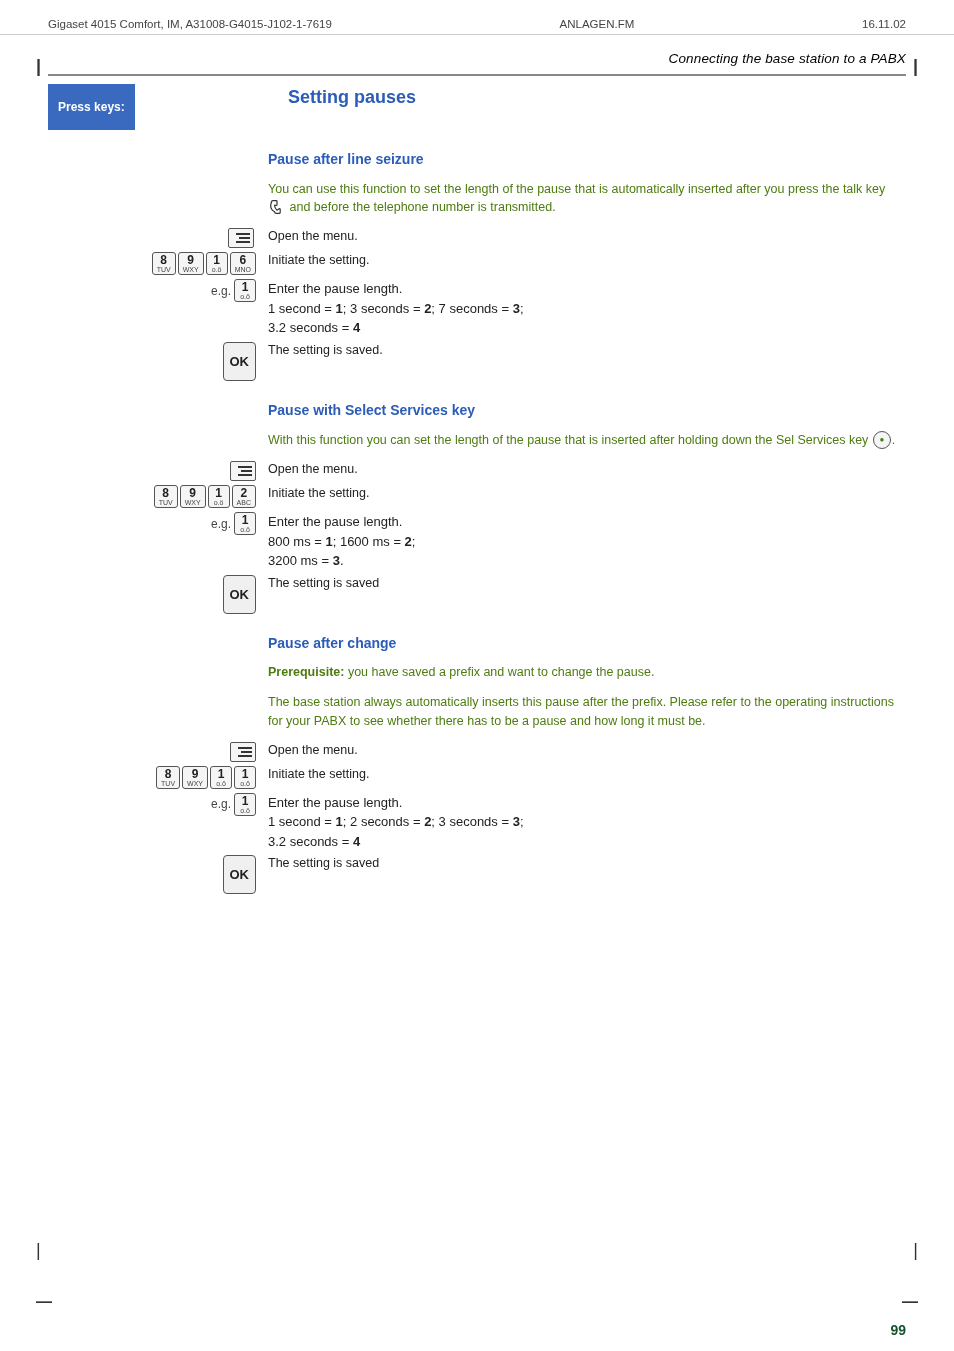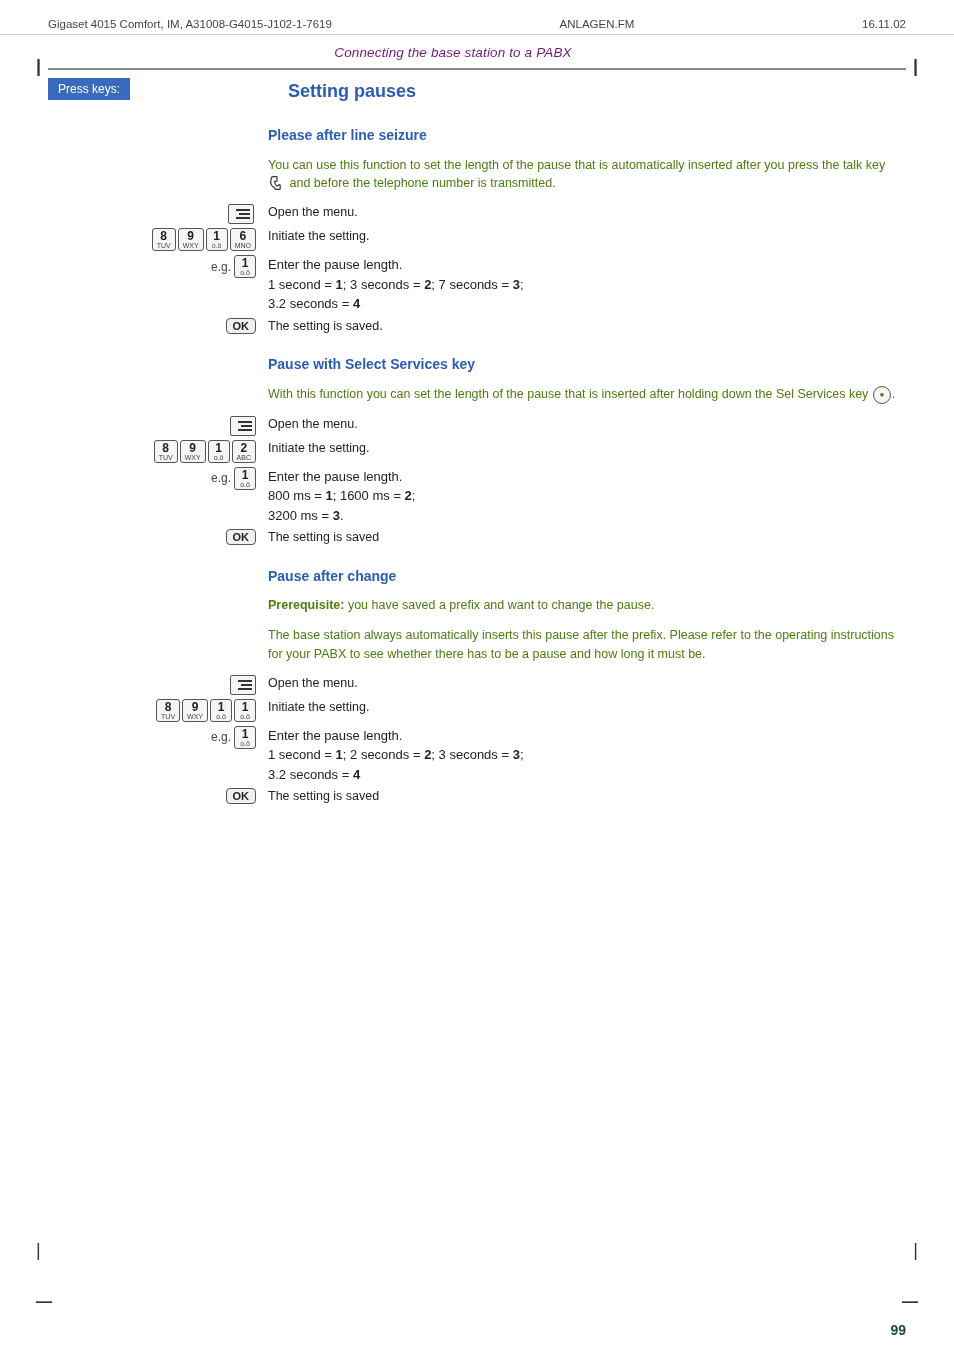--- a/index.html
+++ b/index.html
@@ -24,20 +24,21 @@
 
     
     .page-header {
       display: flex;
       justify-content: space-between;
       align-items: center;
       padding: 18px 48px 4px 48px;
       font-size: 11.5px;
       color: #333;
       border-bottom: 1px solid #ccc;
+      margin-bottom: 6px;
     }
     .header-left { color: #444; }
     .header-center { color: #444; }
     .header-right { color: #444; }
 
     
     .rule-mark-left {
       position: absolute;
       top: 56px;
       left: 36px;
@@ -49,24 +50,24 @@
       position: absolute;
       top: 56px;
       right: 36px;
       font-size: 18px;
       color: #333;
       font-weight: bold;
     }
 
     
     .section-heading-right {
-      text-align: center;
+      text-align: right;
       padding: 10px 48px 8px 0;
       font-size: 13.5px;
-      color: #701a75;
+      color: #000000;
       font-style: italic;
       letter-spacing: 0.01em;
     }
 
     
     .main-content {
       display: flex;
       padding: 0 48px 0 48px;
       gap: 0;
     }
@@ -82,22 +83,22 @@
     .right-col {
       flex: 1;
       padding-left: 20px;
     }
 
     
     .press-keys-box {
       background: #3a6abf;
       color: #fff;
       font-size: 12px;
-      font-weight: normal;
-      padding: 4px 10px;
+      font-weight: bold;
+      padding: 16px 10px;
       display: inline-block;
       margin-bottom: 10px;
     }
 
     
     .section-title {
       color: #2a5cb8;
       font-size: 18px;
       font-weight: bold;
       margin-bottom: 14px;
@@ -177,22 +178,22 @@
 
     .key-btn .key-sub {
       font-size: 7px;
       color: #444;
       line-height: 1;
     }
 
     .key-ok {
       border: 1.5px solid #555;
       border-radius: 4px;
-      padding: 1px 6px;
-      font-size: 11px;
+      padding: 11px 6px;
+      font-size: 13px;
       font-weight: bold;
       background: #f0f0f0;
       color: #222;
     }
 
     
     .menu-icon {
       display: inline-flex;
       flex-direction: column;
       justify-content: center;
@@ -333,21 +334,21 @@
 
   </div>
 
   <div style="padding: 0 48px;">
 
     <div class="step-section">
 
       <div class="step-row">
         <div class="step-left"></div>
         <div class="step-right">
-          <div class="sub-title">Please after line seizure</div>
+          <div class="sub-title">Pause after line seizure</div>
         </div>
       </div>
 
       <div class="step-row">
         <div class="step-left"></div>
         <div class="step-right">
           <p class="para">
             You can use this function to set the length of the pause that is automatically inserted after you press the talk key
             <span class="talk-key">
               <svg viewBox="0 0 20 16" xmlns="http://www.w3.org/2000/svg">

